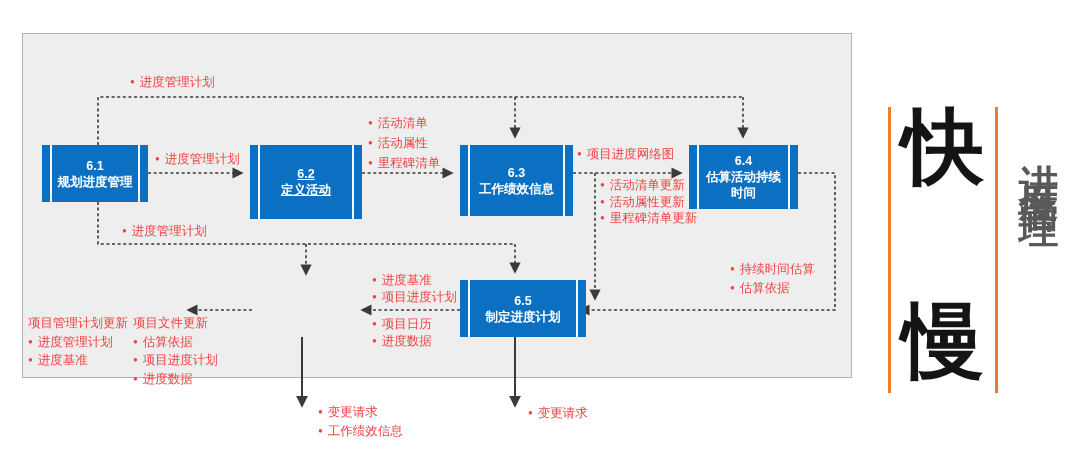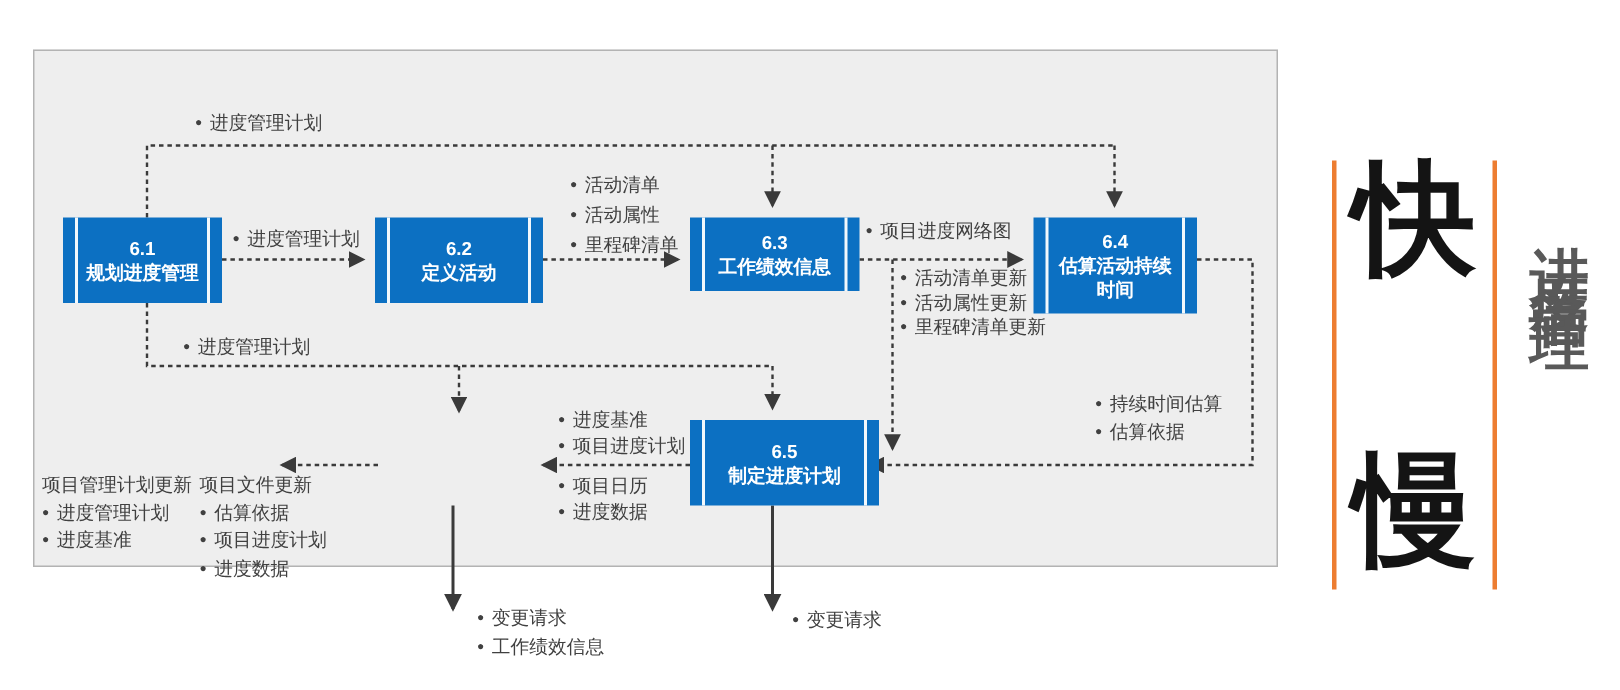--- a/index.html
+++ b/index.html
@@ -10,21 +10,21 @@
   svg.connectors{position:absolute;left:0;top:0;pointer-events:none;}
 
   .pbox{position:absolute;background:#0c70c2;color:#ffffff;display:flex;flex-direction:column;
         align-items:center;justify-content:center;text-align:center;font-size:12.5px;
         line-height:16px;font-weight:600;box-sizing:border-box;padding:0 13px;}
   .pbox::before,.pbox::after{content:"";position:absolute;top:0;bottom:0;width:2px;
         background:rgba(255,255,255,.95);}
   .pbox::before{left:8px;}
   .pbox::after{right:8px;}
 
-  .lbl{position:absolute;font-size:12.5px;line-height:19px;color:#404040;white-space:nowrap;}
+  .lbl{position:absolute;font-size:12.5px;line-height:19px;color:#ef4444;white-space:nowrap;}
   .lbl div{white-space:nowrap;}
   .lbl .b::before{content:"●";font-size:8px;vertical-align:2px;margin-right:5px;}
   .lbl .hdr{padding-left:0;}
   .lh16{line-height:16.5px;}
   .lh17{line-height:17.5px;}
 
   .orange-rule{position:absolute;width:3px;background:#ed7d31;}
   .bigchar{position:absolute;width:104px;text-align:center;font-size:82px;line-height:1;
            font-weight:900;color:#141414;}
   .vtitle{position:absolute;writing-mode:vertical-rl;text-orientation:upright;
@@ -64,46 +64,46 @@
     <g stroke="#3a3a3a" stroke-width="2" fill="none">
       <path d="M302,337 V406" marker-end="url(#msolid)"></path>
       <path d="M515,337 V406" marker-end="url(#msolid)"></path>
     </g>
   </svg>
 
   <div class="pbox" style="left:42px;top:145px;width:106px;height:57px;">
     <span>6.1</span>
     <span>规划进度管理</span>
   </div>
-  <div class="pbox" style="left:250px;top:145px;width:112px;height:57px;">
+  <div class="pbox" style="left:250px;top:145px;width:112px;height:74px;text-decoration:underline;">
     <span>6.2</span>
     <span>定义活动</span>
   </div>
-  <div class="pbox" style="left:460px;top:145px;width:113px;height:49px;">
+  <div class="pbox" style="left:460px;top:145px;width:113px;height:71px;">
     <span>6.3</span>
     <span>工作绩效信息</span>
   </div>
   <div class="pbox" style="left:689px;top:145px;width:109px;height:64px;">
     <span>6.4</span>
     <span>估算活动持续时间</span>
   </div>
   <div class="pbox" style="left:460px;top:280px;width:126px;height:57px;">
     <span>6.5</span>
     <span>制定进度计划</span>
   </div>
 
   <div class="lbl" style="left:130px;top:72px;">
     <div class="b">进度管理计划</div>
   </div>
 
   <div class="lbl" style="left:155px;top:149px;">
     <div class="b">进度管理计划</div>
   </div>
 
-  <div class="lbl" style="left:380px;top:113px;">
+  <div class="lbl" style="left:368px;top:113px;">
     <div class="b">活动清单</div>
     <div class="b">活动属性</div>
     <div class="b">里程碑清单</div>
   </div>
 
   <div class="lbl" style="left:577px;top:144px;">
     <div class="b">项目进度网络图</div>
   </div>
 
   <div class="lbl lh16" style="left:600px;top:177px;">

